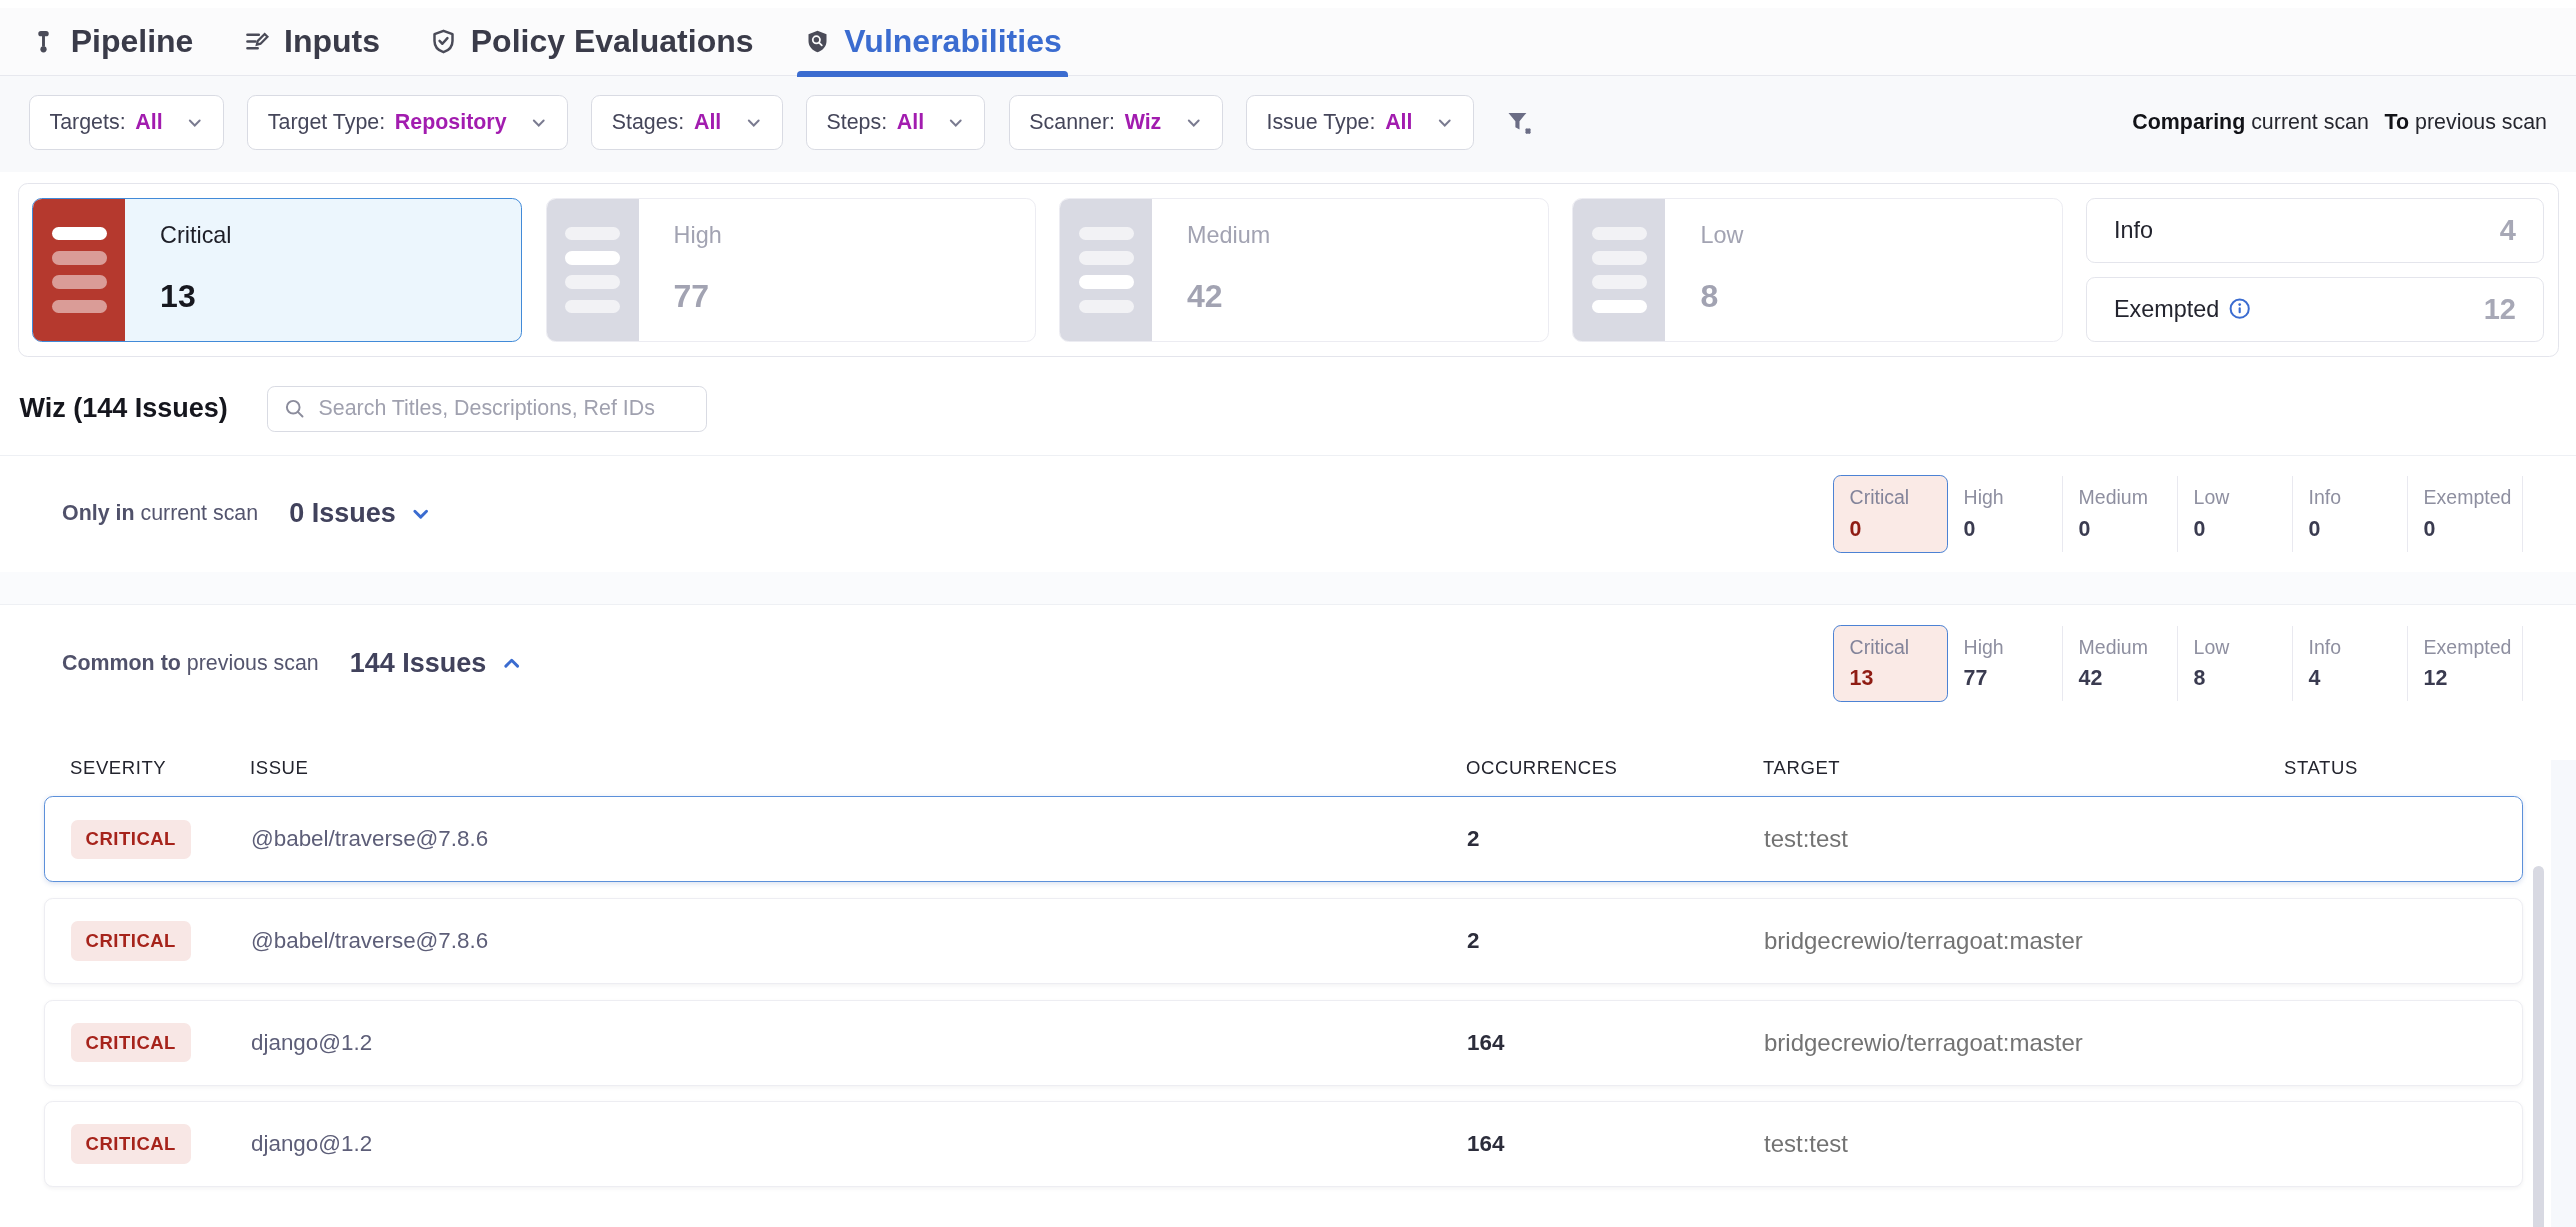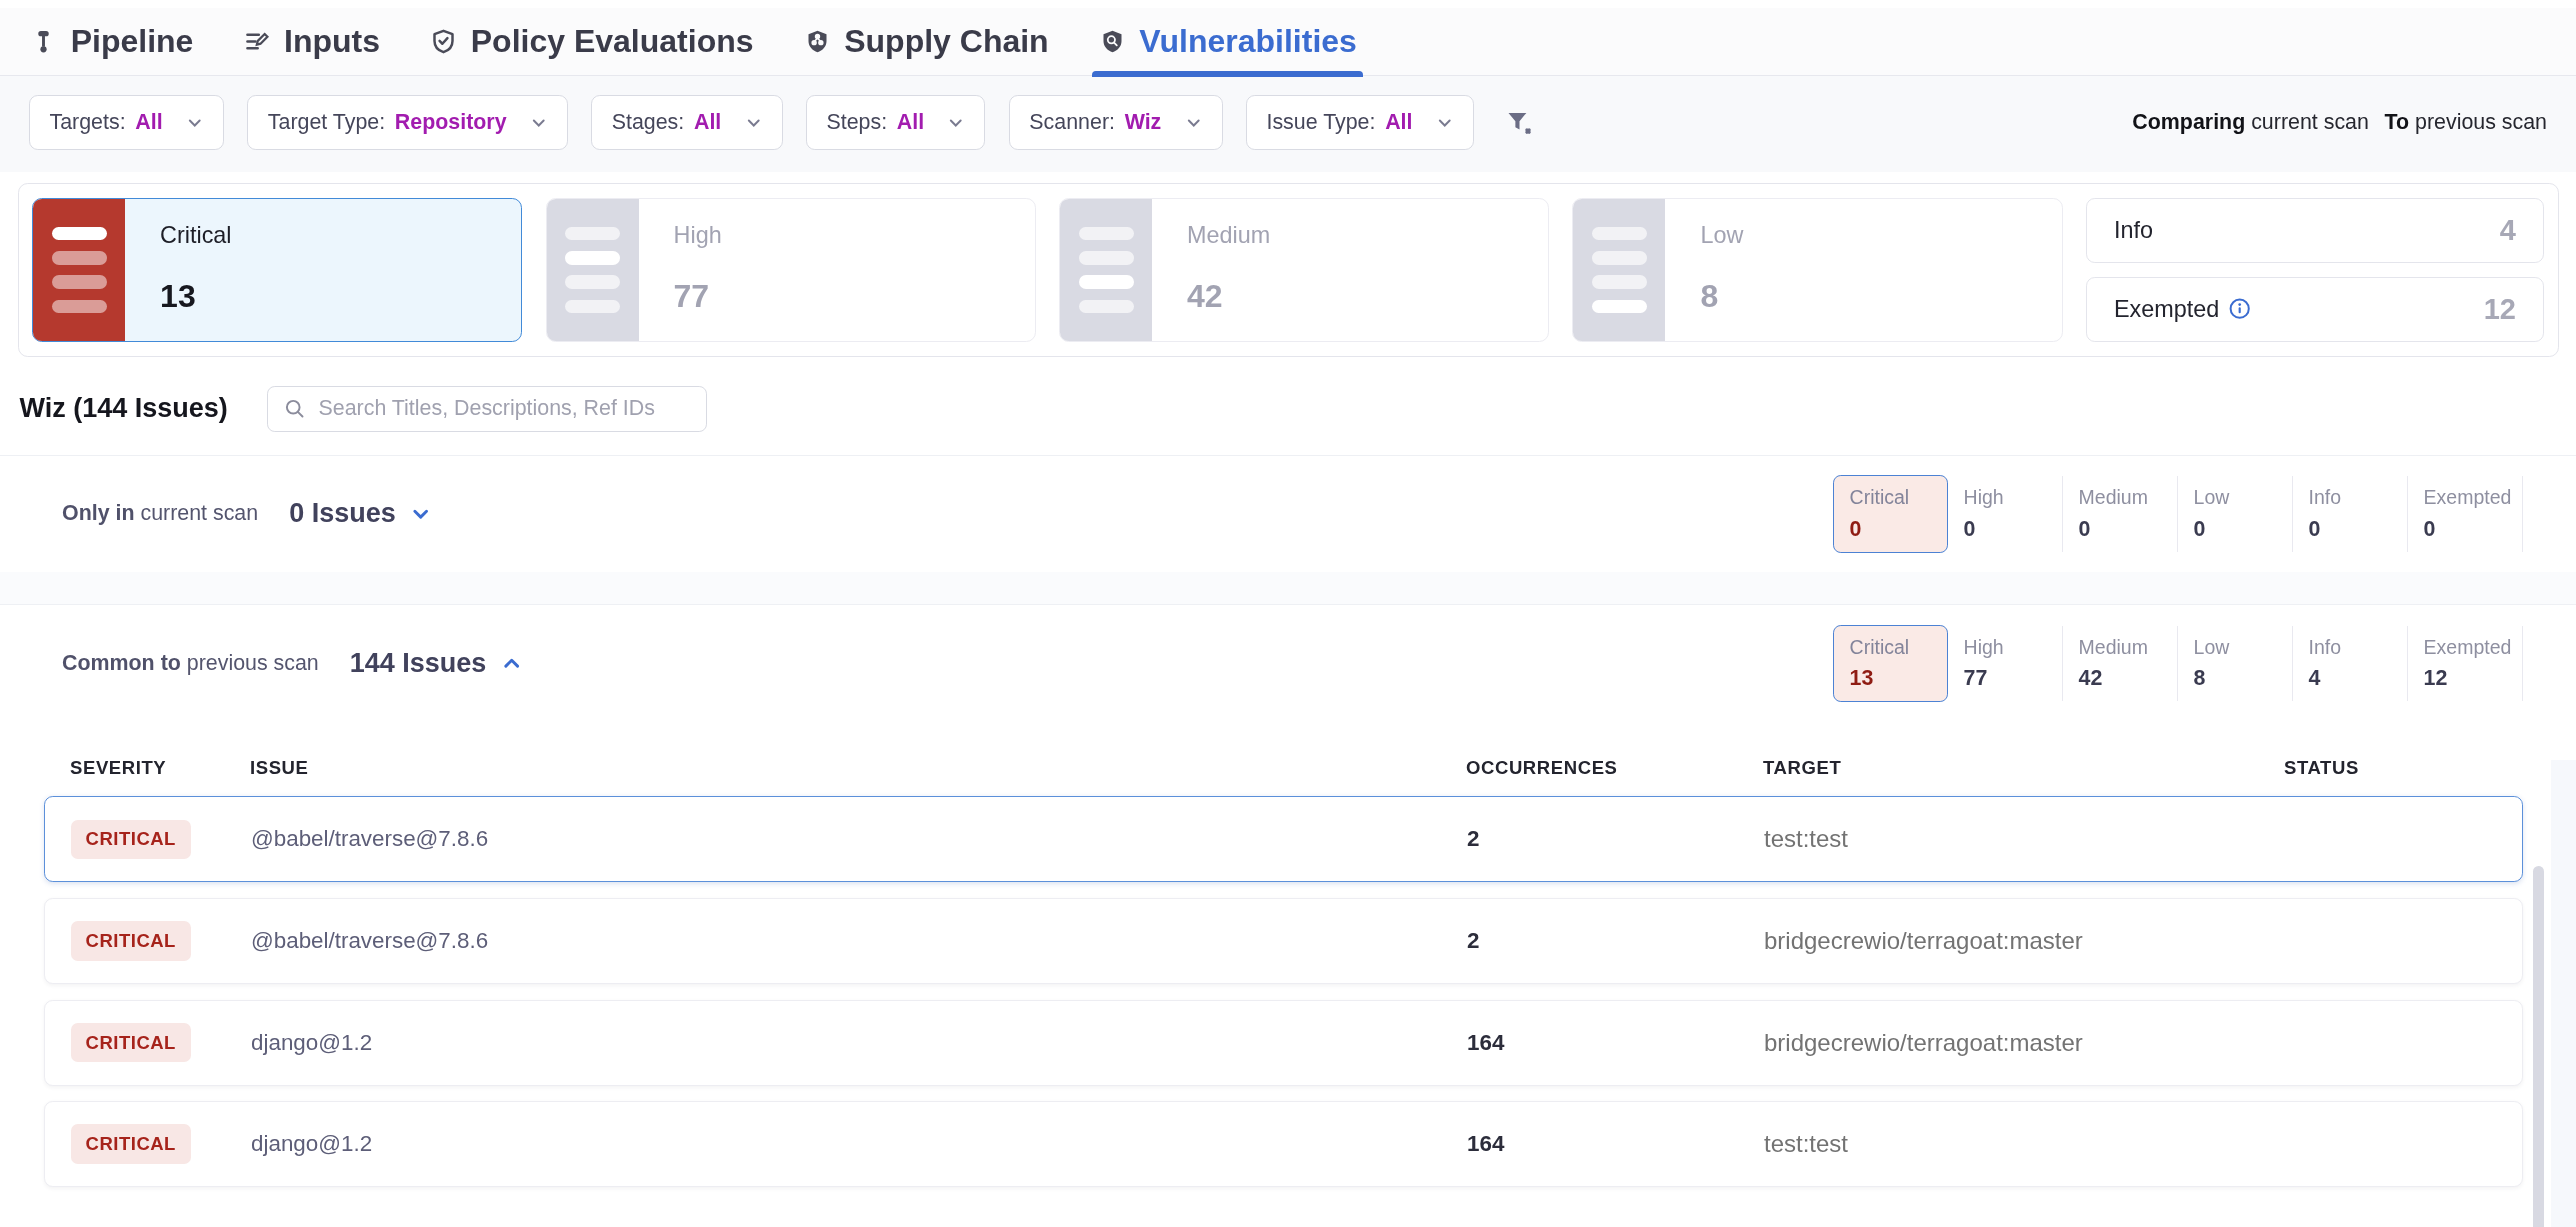--- a/index.html
+++ b/index.html
@@ -78,21 +78,21 @@
   .pill .pv { font-size:21.4px; font-weight:700; color:#3a3b50; margin-top:7.8px; }
   .pill.sel { border:1.9px solid #4c82d4 !important; background:#faeae6; border-radius:7.8px; }
   .pill.sel .pl { color:#83849a; }
   .pill.sel .pv { color:#8f1c13; }
 
   
   .tbl { margin:0 53px 0 44px; position:relative; }
   .tgrid { display:grid; grid-template-columns:180px 1216px 297px 521px 1fr; align-items:center;
     padding-left:26px; }
   .thead { padding-top:35px; padding-bottom:17.5px; }
-  .thead span { font-size:18.5px; font-weight:700; letter-spacing:0.6px; color:#23242e; }
+  .thead span { font-size:18.5px; font-weight:400; letter-spacing:0.6px; color:#23242e; }
   .trow { background:#fff; border:1.9px solid #ededf2; border-radius:8.8px; height:86px;
     margin-bottom:15.6px; box-shadow:0 1.9px 3.9px rgba(40,41,61,0.05); cursor:pointer; }
   .trow.selected { border:1.9px solid #5c90da; box-shadow:0 1.9px 5.8px rgba(60,100,180,0.18); }
   .badge { display:inline-block; background:#f8e7e5; color:#a6231b; font-size:18.5px; font-weight:700;
     letter-spacing:0.5px; padding:8.8px 14.6px; border-radius:6.8px; }
   .c-issue { font-size:22.4px; color:#5d5e78; }
   .c-occ { font-size:22.4px; font-weight:700; color:#2c2d3b; }
   .c-target { font-size:24px; color:#737373; }
   .c-status { font-size:22.4px; color:#5d5e78; }
 
@@ -128,34 +128,20 @@
     <span>Inputs</span>
   </div>
   <div class="tab">
     <span class="ticon">
       <svg width="27" height="27" viewBox="0 0 24 24" fill="none" stroke="currentColor" stroke-width="2.2" stroke-linecap="round" stroke-linejoin="round">
           <path d="M12 2.5l8 3v6c0 5-3.5 8.5-8 10-4.5-1.5-8-5-8-10v-6z"></path>
           <path d="M8.5 11.5l2.5 2.5 4.5-5"></path>
         </svg>
     </span>
     <span>Policy Evaluations</span>
-  </div>
-  <div class="tab">
-    <span class="ticon">
-      <svg width="27" height="27" viewBox="0 0 24 24">
-          <path fill="currentColor" d="M12 2.5l8 3v6c0 5-3.5 8.5-8 10-4.5-1.5-8-5-8-10v-6z"></path>
-          <g stroke="#fbfbfc" stroke-width="1.4" fill="#fbfbfc">
-            <circle cx="12" cy="7.5" r="1.7"></circle>
-            <circle cx="9" cy="13" r="1.7"></circle>
-            <circle cx="15" cy="13" r="1.7"></circle>
-            <path d="M12 9l-2.4 2.6M12 9l2.4 2.6" fill="none"></path>
-          </g>
-        </svg>
-    </span>
-    <span>Supply Chain</span>
   </div>
   <div class="tab active">
     <span class="ticon">
       <svg width="27" height="27" viewBox="0 0 24 24">
           <path fill="#4a4b58" d="M12 2.5l8 3v6c0 5-3.5 8.5-8 10-4.5-1.5-8-5-8-10v-6z"></path>
           <circle cx="11" cy="10.5" r="3.2" fill="none" stroke="#fbfbfc" stroke-width="1.6"></circle>
           <path d="M13.4 13l2.4 2.4" stroke="#fbfbfc" stroke-width="1.6" stroke-linecap="round"></path>
         </svg>
     </span>
     <span>Vulnerabilities</span>

